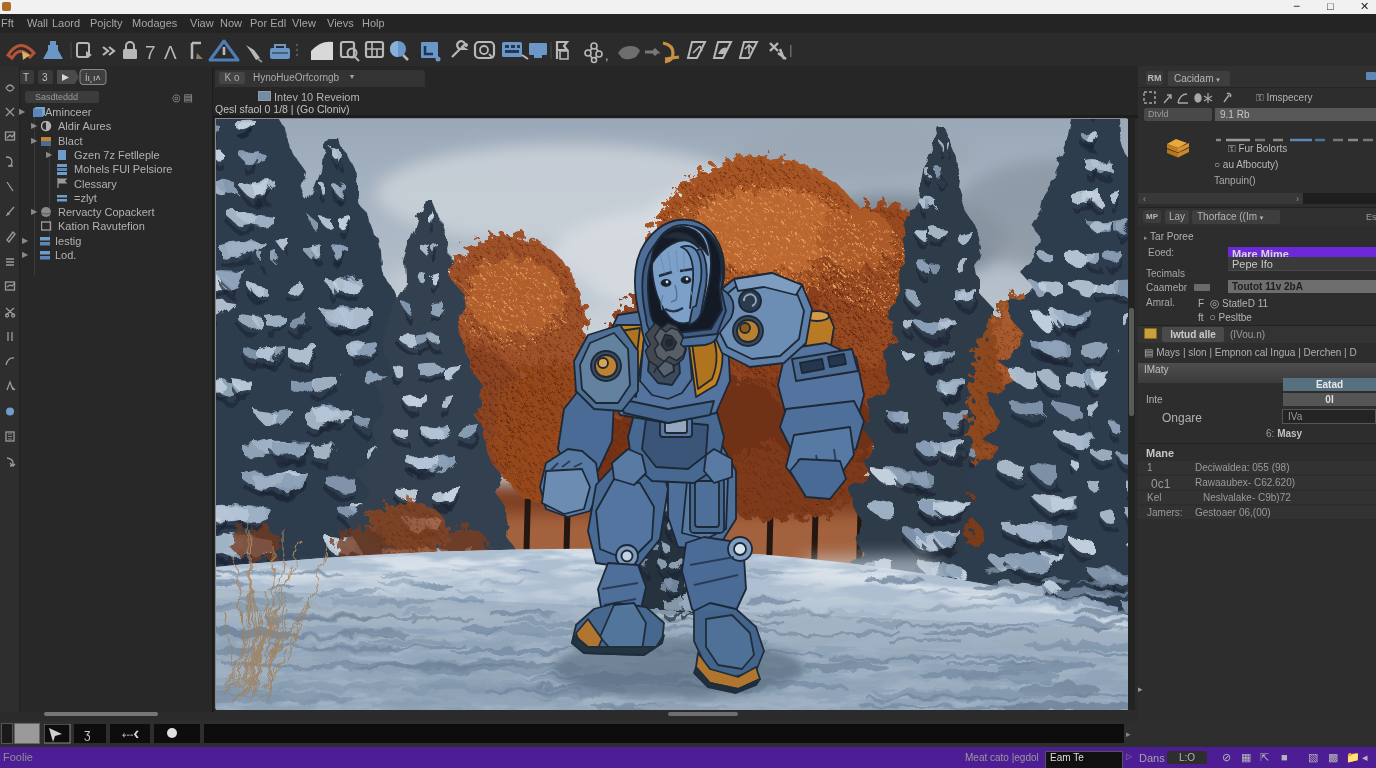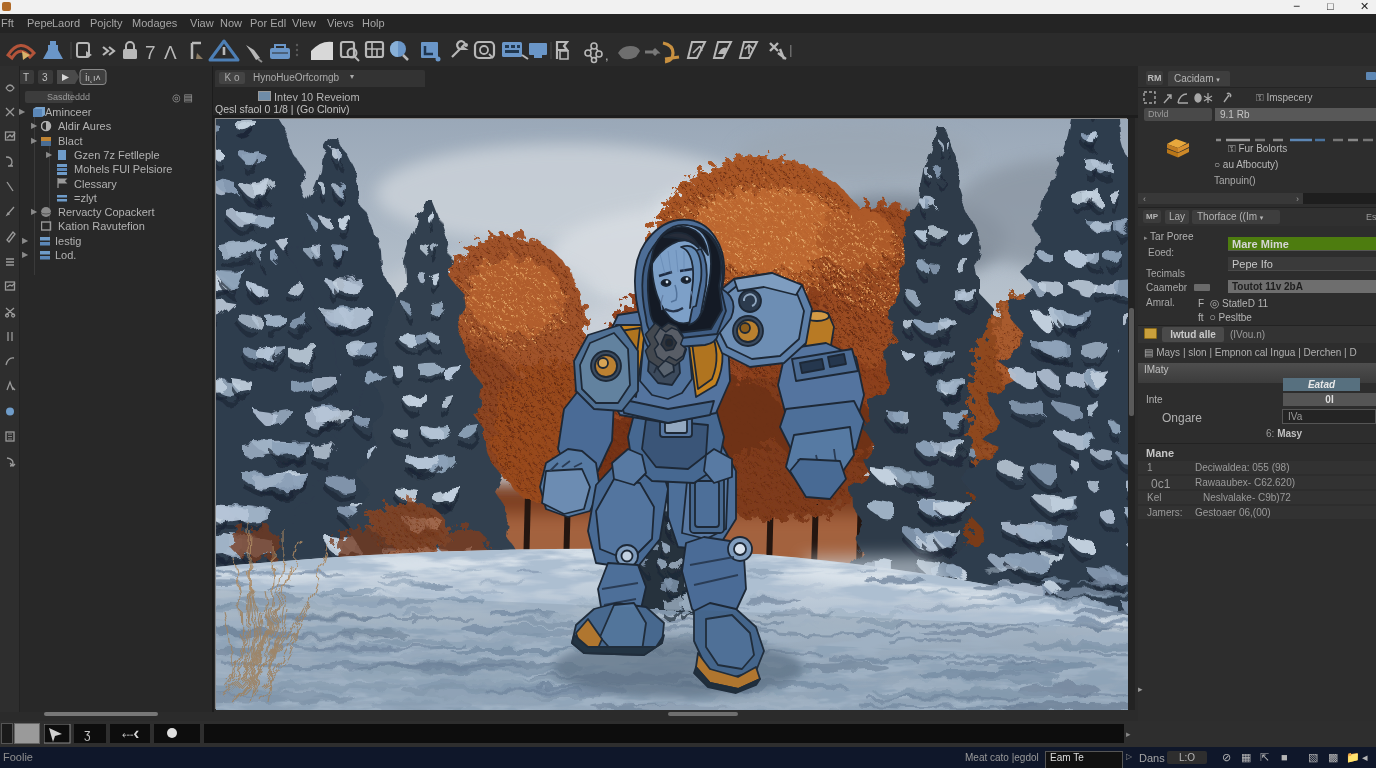--- a/index.html
+++ b/index.html
@@ -15,34 +15,34 @@
 #row2 { left:0; top:66px; width:1376px; height:22px; background:#282828; }
 #leftstrip { left:0; top:66px; width:20px; height:646px; background:#2e2e2e;
   border-right:1px solid #222; }
 #outliner { left:20px; top:88px; width:193px; height:624px; background:#282828;
   color:#b2b2b2; font-size:11px; }
 #vptop { left:213px; top:66px; width:925px; height:52px; background:#262626; }
 #scene { left:215px; top:118px; width:912px; height:591px; border:1px solid #8a8a8a; }
 #rightpanel { left:1138px; top:66px; width:238px; height:655px; background:#2d2d2d;
   color:#aaa; font-size:11px; }
 #timeline { left:0; top:721px; width:1376px; height:26px; background:#2e2e2e; }
-#statusbar { left:0; top:747px; width:1376px; height:21px; background:#0f172a;
+#statusbar { left:0; top:747px; width:1376px; height:21px; background:#4c1d95;
   color:#8f8f8f; font-size:11px; }
 </style>
 </head>
 <body>
 <div id="titlebar" class="abs">
   <span style="position:absolute;left:2px;top:2px;width:9px;height:9px;background:#b06a28;border-radius:2px;"></span>
   <span style="position:absolute;left:1293px;top:0;font-size:12px;">−</span>
   <span style="position:absolute;left:1327px;top:0;font-size:11px;">□</span>
   <span style="position:absolute;left:1360px;top:0;font-size:11px;">✕</span>
 </div>
 <div id="menubar" class="abs">
   <span style="position:absolute;left:1px;">Fft</span>
-  <span style="position:absolute;left:27px;">Pepe</span>
+  <span style="position:absolute;left:27px;">Wall</span>
   <span style="position:absolute;left:52px;">Laord</span>
   <span style="position:absolute;left:90px;">Pojclty</span>
   <span style="position:absolute;left:132px;">Modages</span>
   <span style="position:absolute;left:190px;">Viaw</span>
   <span style="position:absolute;left:220px;">Now</span>
   <span style="position:absolute;left:250px;">Por Edl</span>
   <span style="position:absolute;left:292px;">Vlew</span>
   <span style="position:absolute;left:327px;">Vievs</span>
   <span style="position:absolute;left:362px;">Holp</span>
 </div>
@@ -181,21 +181,21 @@
       </g>
       <g transform="translate(3,362)" stroke="#9a9a9a" stroke-width="1.3" fill="none">
         <rect x="3" y="4" width="8" height="9"></rect>
         <path d="M5,6 h4 M5,8.5 h4 M5,11 h4" stroke-width="0.8"></path>
       </g>
       <g transform="translate(3,387)" stroke="#9a9a9a" stroke-width="1.3" fill="none">
         <path d="M4,5 q6,1 6,5 q0,3 -3,3 m0,-3 l3,3 l2,-2"></path>
       </g>
     </svg></div>
 <div id="outliner" class="abs">
-    <div style="position:absolute;left:5px;top:3px;width:48px;height:12px;background:#3c3c3c;border-radius:2px;color:#9a9a9a;font-size:9px;padding-left:22px;line-height:12px;">Sasdteddd</div>
+    <div style="position:absolute;left:5px;top:3px;width:74px;height:12px;background:#3c3c3c;border-radius:2px;color:#9a9a9a;font-size:9px;padding-left:10px;line-height:12px;">Sasdteddd</div>
     <div style="position:absolute;left:152px;top:4px;color:#9a9a9a;font-size:10px;">◎ ▤</div>
     <div style="position:absolute;left:14px;top:22px;width:1px;height:165px;background:#3a3a3a;"></div>
     <div style="position:absolute;left:29px;top:52px;width:1px;height:105px;background:#3a3a3a;"></div>
     <span style="position:absolute;left:-1px;top:19px;color:#8a8a8a;font-size:8px;">▶</span>
     <svg style="position:absolute;left:12px;top:19px" width="13" height="11" viewBox="0 0 13 11">
       <rect x="1" y="2" width="9" height="8" fill="#5b87b8"></rect>
       <path d="M1,2 l3,-2 h9 l-3,2 Z M10,10 l3,-2 v-8 l-3,2 Z" fill="#77a2cc"></path>
     </svg>
     <span style="position:absolute;left:25px;top:18px;white-space:nowrap;">Aminceer</span>
     <span style="position:absolute;left:11px;top:33px;color:#8a8a8a;font-size:8px;">▶</span>
@@ -1914,37 +1914,37 @@
       <span style="position:absolute;left:158px;top:1px;">›</span>
       <span style="position:absolute;left:165px;top:0;width:73px;height:11px;background:#1e1e1e;display:inline-block;"></span>
     </div>
     <div style="position:absolute;left:0;top:141px;width:238px;height:19px;background:#303030;border-top:1px solid #222;"></div>
     <div style="position:absolute;left:5px;top:144px;width:18px;height:13px;background:#3c3c3c;border-radius:2px;color:#b5b5b5;font-size:8px;text-align:center;line-height:13px;font-weight:bold;">MP</div>
     <div style="position:absolute;left:27px;top:144px;width:24px;height:14px;background:#3e3e3e;border-radius:2px;color:#b5b5b5;font-size:10px;text-align:center;line-height:14px;">Lay</div>
     <div style="position:absolute;left:54px;top:144px;width:88px;height:14px;background:#3e3e3e;border-radius:2px;color:#b5b5b5;font-size:10px;padding-left:5px;line-height:14px;">Thorface ((Im <span style="font-size:7px;">▾</span></div>
     <div style="position:absolute;left:228px;top:146px;color:#999;font-size:9px;">Es</div>
     <div style="position:absolute;left:6px;top:165px;color:#b2b2b2;font-size:10px;"><span style="font-size:7px;color:#888;">▸</span> Tar Poree</div>
     <div style="position:absolute;left:10px;top:181px;color:#a8a8a8;font-size:10px;">Eoed:</div>
-    <div style="position:absolute;left:90px;top:171px;width:148px;height:14px;background:#4d7c0f;border-bottom:1px solid #555;color:#d5d5d5;font-size:11px;font-weight:bold;padding-left:4px;line-height:14px;">Mare Mime</div>
+    <div style="position:absolute;left:90px;top:181px;width:148px;height:14px;background:#6d28d9;border-bottom:1px solid #555;color:#d5d5d5;font-size:11px;font-weight:bold;padding-left:4px;line-height:14px;">Mare Mime</div>
     <div style="position:absolute;left:90px;top:191px;width:148px;height:14px;background:#3a3a3a;border-bottom:1px solid #4a4a4a;color:#c8c8c8;font-size:11px;padding-left:4px;line-height:14px;">Pepe Ifo</div>
     <div style="position:absolute;left:8px;top:202px;color:#a8a8a8;font-size:10px;">Tecimals</div>
     <div style="position:absolute;left:8px;top:216px;color:#a8a8a8;font-size:10px;">Caamebr</div>
     <div style="position:absolute;left:56px;top:218px;width:16px;height:7px;background:#6a6a6a;border-radius:1px;"></div>
     <div style="position:absolute;left:90px;top:214px;width:148px;height:13px;background:#6e6e6e;color:#1e1e1e;font-size:10px;font-weight:bold;padding-left:4px;line-height:13px;">Toutot 11v 2bA</div>
     <div style="position:absolute;left:8px;top:231px;color:#a8a8a8;font-size:10px;">Amral.</div>
     <div style="position:absolute;left:60px;top:231px;color:#b5b5b5;font-size:10px;">F &nbsp;<span style="font-size:11px;">◎</span> StatleD 11</div>
     <div style="position:absolute;left:60px;top:245px;color:#b5b5b5;font-size:10px;">ft &nbsp;<span style="font-size:11px;">○</span> Pesltbe</div>
     <div style="position:absolute;left:0;top:259px;width:238px;height:1px;background:#222;"></div>
     <div style="position:absolute;left:0;top:260px;width:238px;height:17px;background:#333;"></div>
     <div style="position:absolute;left:6px;top:262px;width:13px;height:11px;background:#caa03c;border-radius:1px;border:1px solid #8a6a1a;"></div>
     <div style="position:absolute;left:24px;top:261px;width:62px;height:15px;background:#4a4a4a;border-radius:2px;color:#cacaca;font-size:10px;font-weight:bold;text-align:center;line-height:15px;">Iwtud alle</div>
     <div style="position:absolute;left:92px;top:263px;color:#9a9a9a;font-size:10px;">(IVou.n)</div>
     <div style="position:absolute;left:6px;top:281px;color:#b0b0b0;font-size:10px;white-space:nowrap;">▤ Mays | slon | Empnon cal Ingua | Derchen | D</div>
     <div style="position:absolute;left:0;top:297px;width:238px;height:20px;background:linear-gradient(#4e4e4e,#3c3c3c);color:#c0c0c0;font-size:10px;padding-left:6px;line-height:14px;">IMaty</div>
-    <div style="position:absolute;left:145px;top:312px;width:77px;height:13px;background:#57707f;color:#e8e8e8;font-size:10px;font-weight:bold;text-align:center;line-height:13px;font-style:italic;">Eatad</div>
+    <div style="position:absolute;left:145px;top:312px;width:93px;height:13px;background:#57707f;color:#e8e8e8;font-size:10px;font-weight:bold;text-align:center;line-height:13px;">Eatad</div>
     <div style="position:absolute;left:8px;top:328px;color:#b0b0b0;font-size:10px;">Inte</div>
     <div style="position:absolute;left:145px;top:327px;width:93px;height:13px;background:#555;color:#ddd;font-size:10px;font-weight:bold;text-align:center;line-height:13px;">0I</div>
     <div style="position:absolute;left:24px;top:345px;color:#b0b0b0;font-size:12px;">Ongare</div>
     <div style="position:absolute;left:144px;top:343px;width:94px;height:15px;background:#242424;border:1px solid #555;color:#999;font-size:10px;padding-left:5px;line-height:14px;">IVa</div>
     <div style="position:absolute;left:128px;top:362px;color:#9a9a9a;font-size:10px;">6: <span style="color:#c0c0c0;font-weight:bold;">Masy</span></div>
     <div style="position:absolute;left:0;top:377px;width:238px;height:1px;background:#222;"></div>
     <div style="position:absolute;left:8px;top:381px;color:#c5c5c5;font-size:11px;font-weight:bold;">Mane</div>
     <div style="position:absolute;left:0;top:395px;width:238px;height:13px;background:#323232;"></div>
     <div style="position:absolute;left:9px;top:396px;color:#9a9a9a;font-size:10px;">1</div>
     <div style="position:absolute;left:57px;top:396px;color:#9a9a9a;font-size:10px;">Deciwaldea: 055 (98)</div>

